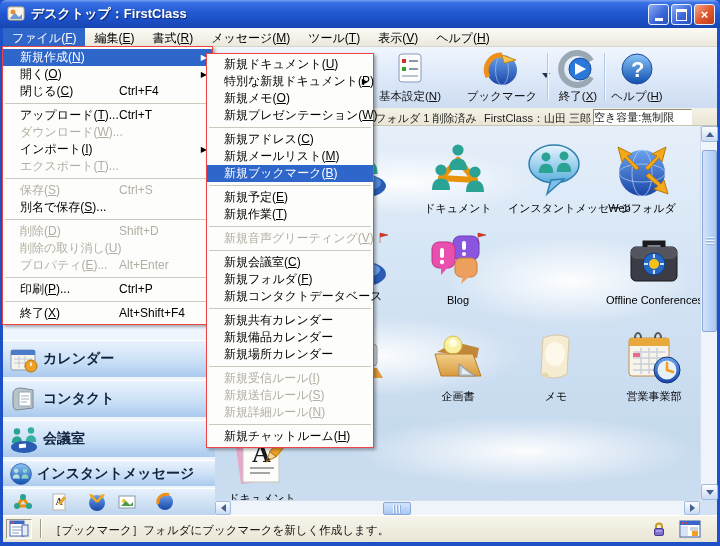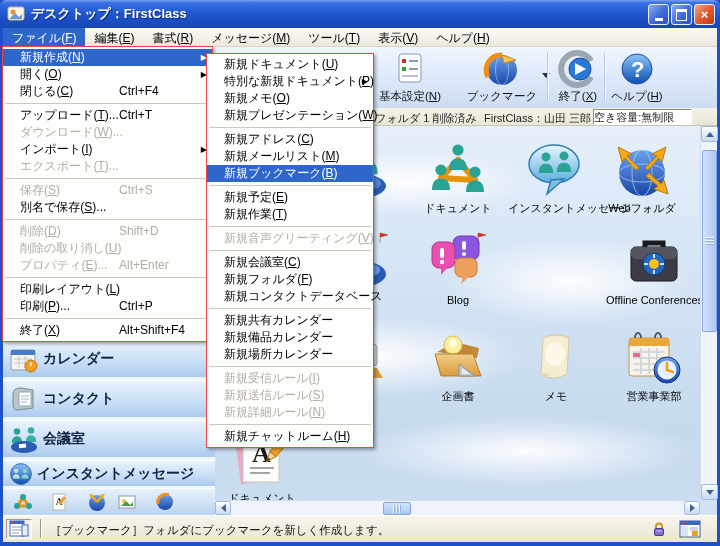--- a/index.html
+++ b/index.html
@@ -599,21 +599,20 @@
   <div class="mi"><span>インポート(<u>I</u>)</span><span class="arr">▶</span></div>
   <div class="mi dis"><span>エクスポート(<u>T</u>)...</span></div>
   <div class="msep"></div>
   <div class="mi dis"><span>保存(<u>S</u>)</span><span class="sc">Ctrl+S</span></div>
   <div class="mi"><span>別名で保存(<u>S</u>)...</span></div>
   <div class="msep"></div>
   <div class="mi dis"><span>削除(<u>D</u>)</span><span class="sc">Shift+D</span></div>
   <div class="mi dis"><span>削除の取り消し(<u>U</u>)</span></div>
   <div class="mi dis"><span>プロパティ(<u>E</u>)...</span><span class="sc">Alt+Enter</span></div>
   <div class="msep"></div>
-  <div class="mi"><span>印刷レイアウト(<u>L</u>)</span></div>
   <div class="mi"><span>印刷(<u>P</u>)...</span><span class="sc">Ctrl+P</span></div>
   <div class="msep"></div>
   <div class="mi"><span>終了(<u>X</u>)</span><span class="sc">Alt+Shift+F4</span></div>
 </div>
 
 <div class="menu sub-menu">
   <div class="mi"><span>新規ドキュメント(<u>U</u>)</span></div>
   <div class="mi"><span>特別な新規ドキュメント(<u>P</u>)</span><span class="arr">▶</span></div>
   <div class="mi"><span>新規メモ(<u>O</u>)</span></div>
   <div class="mi"><span>新規プレゼンテーション(<u>W</u>)</span></div>

